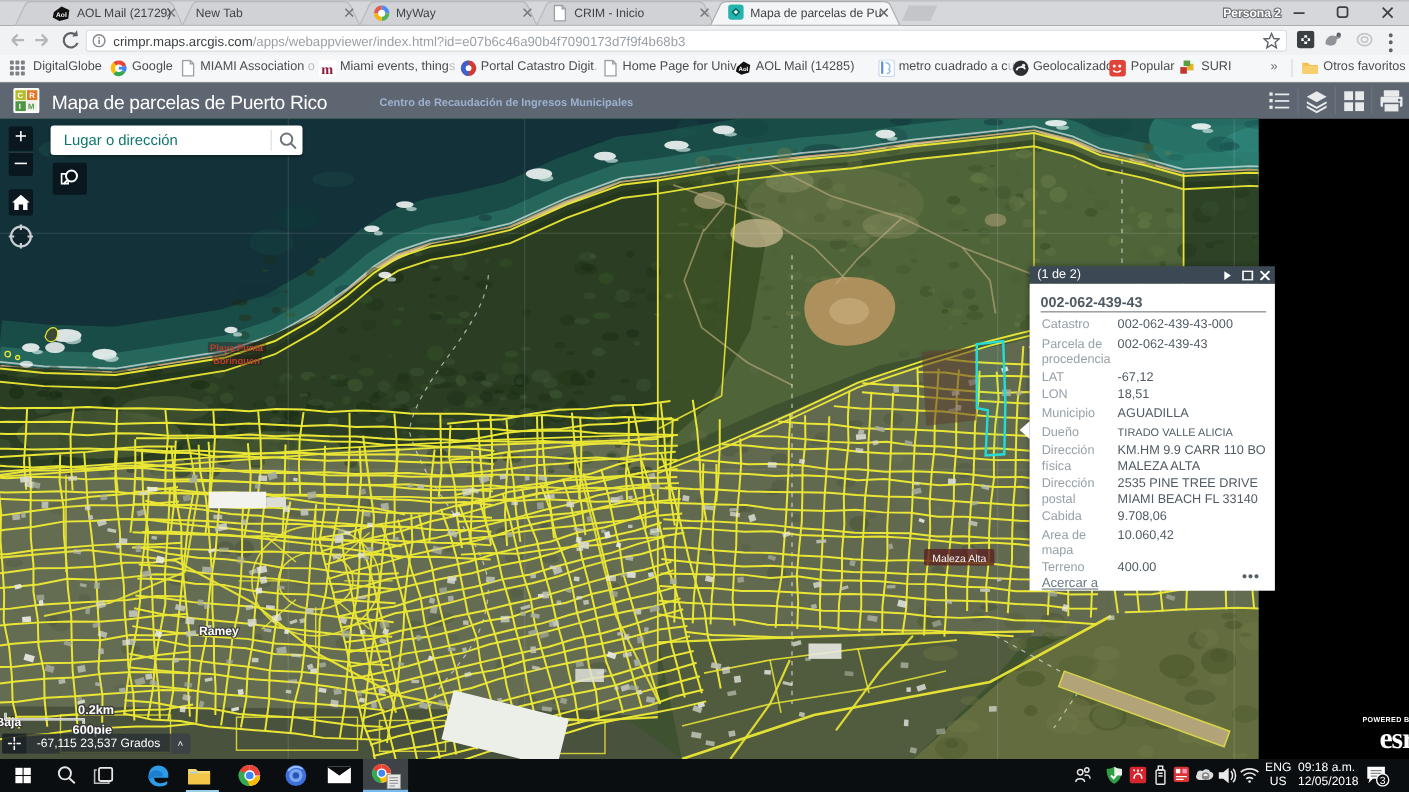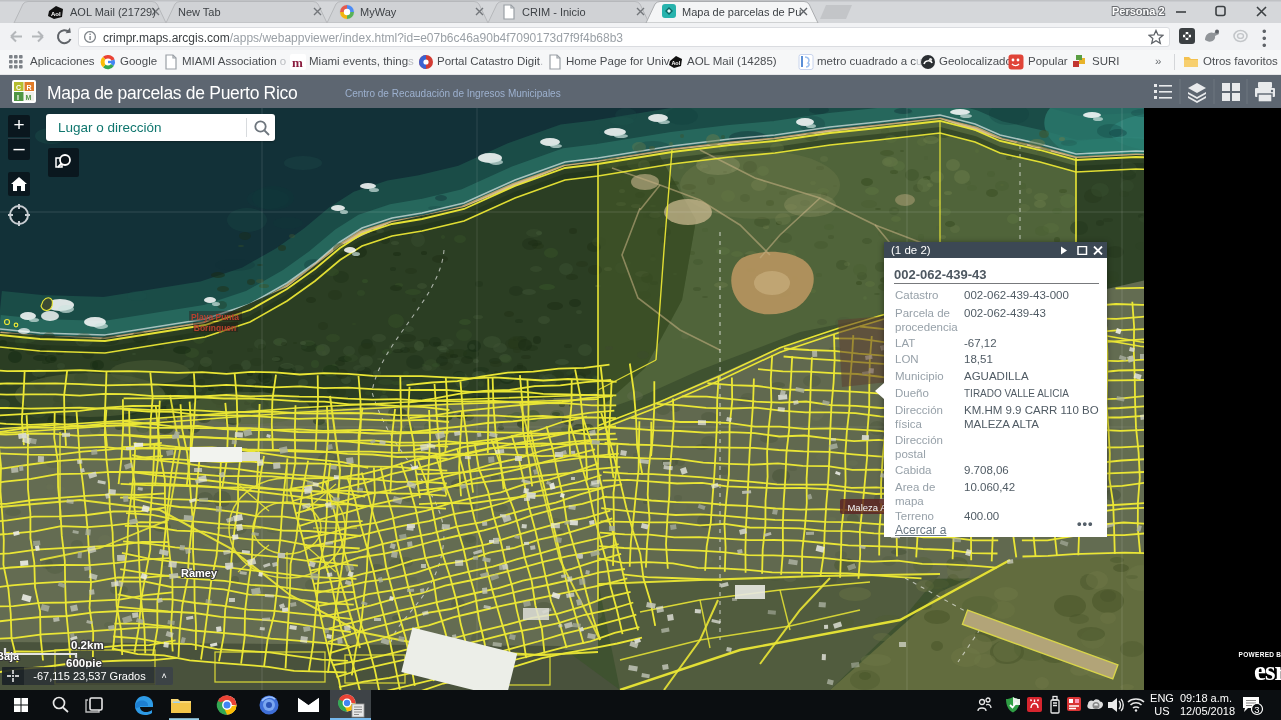--- a/index.html
+++ b/index.html
@@ -96,21 +96,21 @@
         <rect x="1" y="1" width="3.6" height="3.6" rx="0.8" fill="#7d8288"></rect>
         <rect x="6" y="1" width="3.6" height="3.6" rx="0.8" fill="#7d8288"></rect>
         <rect x="11" y="1" width="3.6" height="3.6" rx="0.8" fill="#7d8288"></rect>
         <rect x="1" y="6" width="3.6" height="3.6" rx="0.8" fill="#7d8288"></rect>
         <rect x="6" y="6" width="3.6" height="3.6" rx="0.8" fill="#7d8288"></rect>
         <rect x="11" y="6" width="3.6" height="3.6" rx="0.8" fill="#7d8288"></rect>
         <rect x="1" y="11" width="3.6" height="3.6" rx="0.8" fill="#7d8288"></rect>
         <rect x="6" y="11" width="3.6" height="3.6" rx="0.8" fill="#7d8288"></rect>
         <rect x="11" y="11" width="3.6" height="3.6" rx="0.8" fill="#7d8288"></rect>
       </svg>
-<div class="bk" style="left:30px">Aplicaciones</div>
+<div class="bk" style="left:30px">DigitalGlobe</div>
 <svg class="abs" style="left:100px;top:4px" width="16" height="16" xmlns="http://www.w3.org/2000/svg">
         <circle cx="8" cy="8" r="7" fill="#fff"></circle>
         <path d="M8,1 A7,7 0 0 1 14.6,5.6 L8,8 Z" fill="#ea4335"></path>
         <path d="M14.6,5.6 A7,7 0 0 1 13.8,12 L8,8 Z" fill="#4285f4"></path>
         <path d="M13.8,12 A7,7 0 0 1 3,13.3 L8,8 Z" fill="#34a853"></path>
         <path d="M3,13.3 A7,7 0 0 1 3,2.7 L8,8 Z" fill="#fbbc05"></path>
         <path d="M3,2.7 A7,7 0 0 1 8,1 L8,8 Z" fill="#ea4335"></path>
         <circle cx="8" cy="8" r="3.4" fill="#fff"></circle>
         <rect x="8" y="6.8" width="5.5" height="2.4" fill="#4285f4"></rect>
       </svg>
@@ -180,21 +180,21 @@
         <rect x="2" y="2" width="9.5" height="9" fill="#b5bd2e"></rect>
         <rect x="12.5" y="2" width="9.5" height="9" fill="#e07b28"></rect>
         <rect x="2" y="12" width="9.5" height="9" fill="#4f9644"></rect>
         <rect x="12.5" y="12" width="9.5" height="9" fill="#f0f0ea"></rect>
         <text x="4" y="9.5" font-size="7" fill="#fff" font-weight="bold" font-family="Liberation Sans">C</text>
         <text x="14.5" y="9.5" font-size="7" fill="#fff" font-weight="bold" font-family="Liberation Sans">R</text>
         <text x="5" y="19.5" font-size="7" fill="#fff" font-weight="bold" font-family="Liberation Sans">I</text>
         <text x="13.5" y="19.5" font-size="7" fill="#4f9644" font-weight="bold" font-family="Liberation Sans">M</text>
       </svg>
 <div class="abs" style="left:47px;top:8px;font-size:17.5px;color:#fff;letter-spacing:-0.3px">Mapa de parcelas de Puerto Rico</div>
-<div class="abs" style="left:345px;top:13px;font-size:10px;color:#9db1cf;font-weight:normal">Centro de Recaudación de Ingresos Municipales</div>
+<div class="abs" style="left:345px;top:13px;font-size:10px;color:#9db1cf;font-weight:bold">Centro de Recaudación de Ingresos Municipales</div>
 <svg class="abs" style="left:1145px;top:0" width="136" height="33" xmlns="http://www.w3.org/2000/svg">
 <line x1="35" y1="4" x2="35" y2="29" stroke="#6e7680" stroke-width="1"></line>
 <line x1="69" y1="4" x2="69" y2="29" stroke="#6e7680" stroke-width="1"></line>
 <line x1="102" y1="4" x2="102" y2="29" stroke="#6e7680" stroke-width="1"></line>
 <g fill="#e8eaec">
           <rect x="9" y="9" width="3" height="3"></rect>
           <rect x="14" y="10" width="13" height="1.6"></rect>
           <rect x="9" y="15" width="3" height="3"></rect>
           <rect x="14" y="16" width="13" height="1.6"></rect>
           <rect x="9" y="21" width="3" height="3"></rect>
@@ -1939,21 +1939,21 @@
 <span style="display:inline-block;width:22px;height:18px;background:rgba(20,26,32,0.6);vertical-align:top;text-align:center"><svg width="12" height="12" style="margin-top:3px" xmlns="http://www.w3.org/2000/svg">
           <path d="M6,0 v4 M6,8 v4 M0,6 h4 M8,6 h4" stroke="#fff" stroke-width="1.4"></path>
           <circle cx="6" cy="6" r="1" fill="#fff"></circle>
         </svg></span>
 <span style="padding:0 6px;line-height:18px;vertical-align:top;font-size:11px">-67,115 23,537 Grados</span>
 <span style="display:inline-block;width:18px;height:18px;background:rgba(70,76,82,0.6);text-align:center;line-height:18px;vertical-align:top;font-size:9px">˄</span></div>
 <div class="abs" style="left:1236px;top:651px;width:56px;height:36px">
 <div style="font-size:6.5px;color:#fff;font-weight:bold;letter-spacing:0.3px;text-align:right">POWERED BY <span style="display:inline-block;width:4px;height:4px;background:#fff;border-radius:50%"></span></div>
 <div style="font-size:27px;color:#fff;font-weight:bold;letter-spacing:-1px;line-height:26px;text-align:right;font-family:'Liberation Serif',serif">esri</div>
     </div>
-<div class="abs" style="left:884px;top:242px;width:223px;height:252px;box-shadow:0 1px 6px rgba(0,0,0,0.45)">
+<div class="abs" style="left:936px;top:242px;width:223px;height:252px;box-shadow:0 1px 6px rgba(0,0,0,0.45)">
 <div class="abs" style="left:0;top:0;width:223px;height:16px;background:#3c4854;color:#fff;font-size:11.5px">
 <span style="position:absolute;left:7px;top:2px">(1 de 2)</span>
 <svg class="abs" style="left:176px;top:4px" width="44" height="9" xmlns="http://www.w3.org/2000/svg">
 <path d="M1,0.5 L7,4.5 L1,8.5 Z" fill="#fff"></path>
 <rect x="18" y="0.5" width="8.5" height="8" fill="none" stroke="#fff" stroke-width="1.5"></rect>
 <path d="M34,0.5 l8,8 m0,-8 l-8,8" stroke="#fff" stroke-width="1.8"></path>
         </svg>
       </div>
 <div class="abs" style="left:0;top:16px;width:223px;height:279px;background:#fff">
 <div class="abs" style="left:10px;top:9px;font-size:13px;font-weight:bold;color:#4e5861">002-062-439-43</div>
@@ -1966,20 +1966,21 @@
         <div class="abs" style="left:80px;top:79px;width:142px;white-space:nowrap;font-size:11.5px;line-height:13.5px;color:#505b64">-67,12</div>
         <div class="abs" style="left:11px;top:95px;width:66px;font-size:11.5px;line-height:13.5px;color:#97a1a9">LON</div>
         <div class="abs" style="left:80px;top:95px;width:142px;white-space:nowrap;font-size:11.5px;line-height:13.5px;color:#505b64">18,51</div>
         <div class="abs" style="left:11px;top:112px;width:66px;font-size:11.5px;line-height:13.5px;color:#97a1a9">Municipio</div>
         <div class="abs" style="left:80px;top:112px;width:142px;white-space:nowrap;font-size:11.5px;line-height:13.5px;color:#505b64">AGUADILLA</div>
         <div class="abs" style="left:11px;top:129px;width:66px;font-size:11.5px;line-height:13.5px;color:#97a1a9">Dueño</div>
         <div class="abs" style="left:80px;top:129px;width:142px;white-space:nowrap;font-size:10px;line-height:13.5px;color:#505b64">TIRADO VALLE ALICIA</div>
         <div class="abs" style="left:11px;top:146px;width:66px;font-size:11.5px;line-height:13.5px;color:#97a1a9">Dirección<br>física</div>
         <div class="abs" style="left:80px;top:146px;width:142px;white-space:nowrap;font-size:11.5px;line-height:13.5px;color:#505b64">KM.HM 9.9 CARR 110 BO<br>MALEZA ALTA</div>
         <div class="abs" style="left:11px;top:176px;width:66px;font-size:11.5px;line-height:13.5px;color:#97a1a9">Dirección<br>postal</div>
+        <div class="abs" style="left:80px;top:176px;width:142px;white-space:nowrap;font-size:11.5px;line-height:13.5px;color:#505b64">2535 PINE TREE DRIVE<br>MIAMI BEACH FL 33140</div>
         <div class="abs" style="left:11px;top:206px;width:66px;font-size:11.5px;line-height:13.5px;color:#97a1a9">Cabida</div>
         <div class="abs" style="left:80px;top:206px;width:142px;white-space:nowrap;font-size:11.5px;line-height:13.5px;color:#505b64">9.708,06</div>
         <div class="abs" style="left:11px;top:223px;width:66px;font-size:11.5px;line-height:13.5px;color:#97a1a9">Area de<br>mapa</div>
         <div class="abs" style="left:80px;top:223px;width:142px;white-space:nowrap;font-size:11.5px;line-height:13.5px;color:#505b64">10.060,42</div>
         <div class="abs" style="left:11px;top:252px;width:66px;font-size:11.5px;line-height:13.5px;color:#97a1a9">Terreno</div>
         <div class="abs" style="left:80px;top:252px;width:142px;white-space:nowrap;font-size:11.5px;line-height:13.5px;color:#505b64">400.00</div>
 <div class="abs" style="left:11px;top:265px;font-size:12px;color:#6a7884;text-decoration:underline">Acercar a</div>
 <div class="abs" style="left:193px;top:258px;font-size:13px;color:#55606a;letter-spacing:1px;font-weight:bold">•••</div>
 </div>
 <div class="abs" style="left:-9px;top:141px;width:0;height:0;border-top:8px solid transparent;border-bottom:8px solid transparent;border-right:9px solid #fff"></div>

